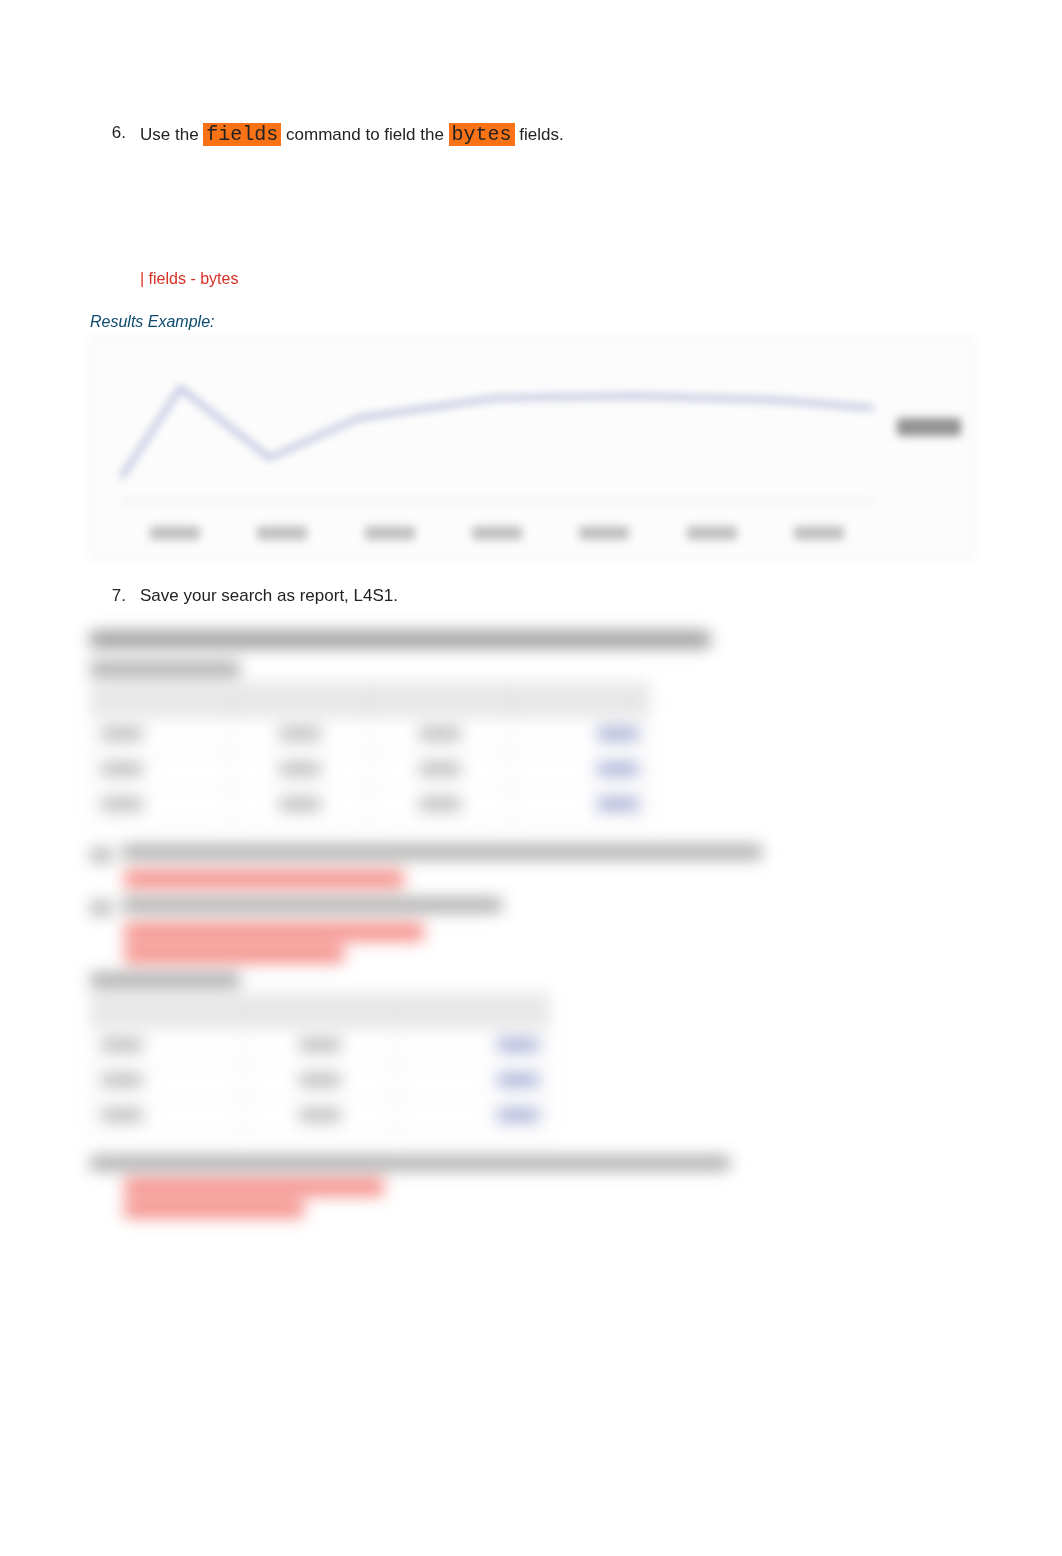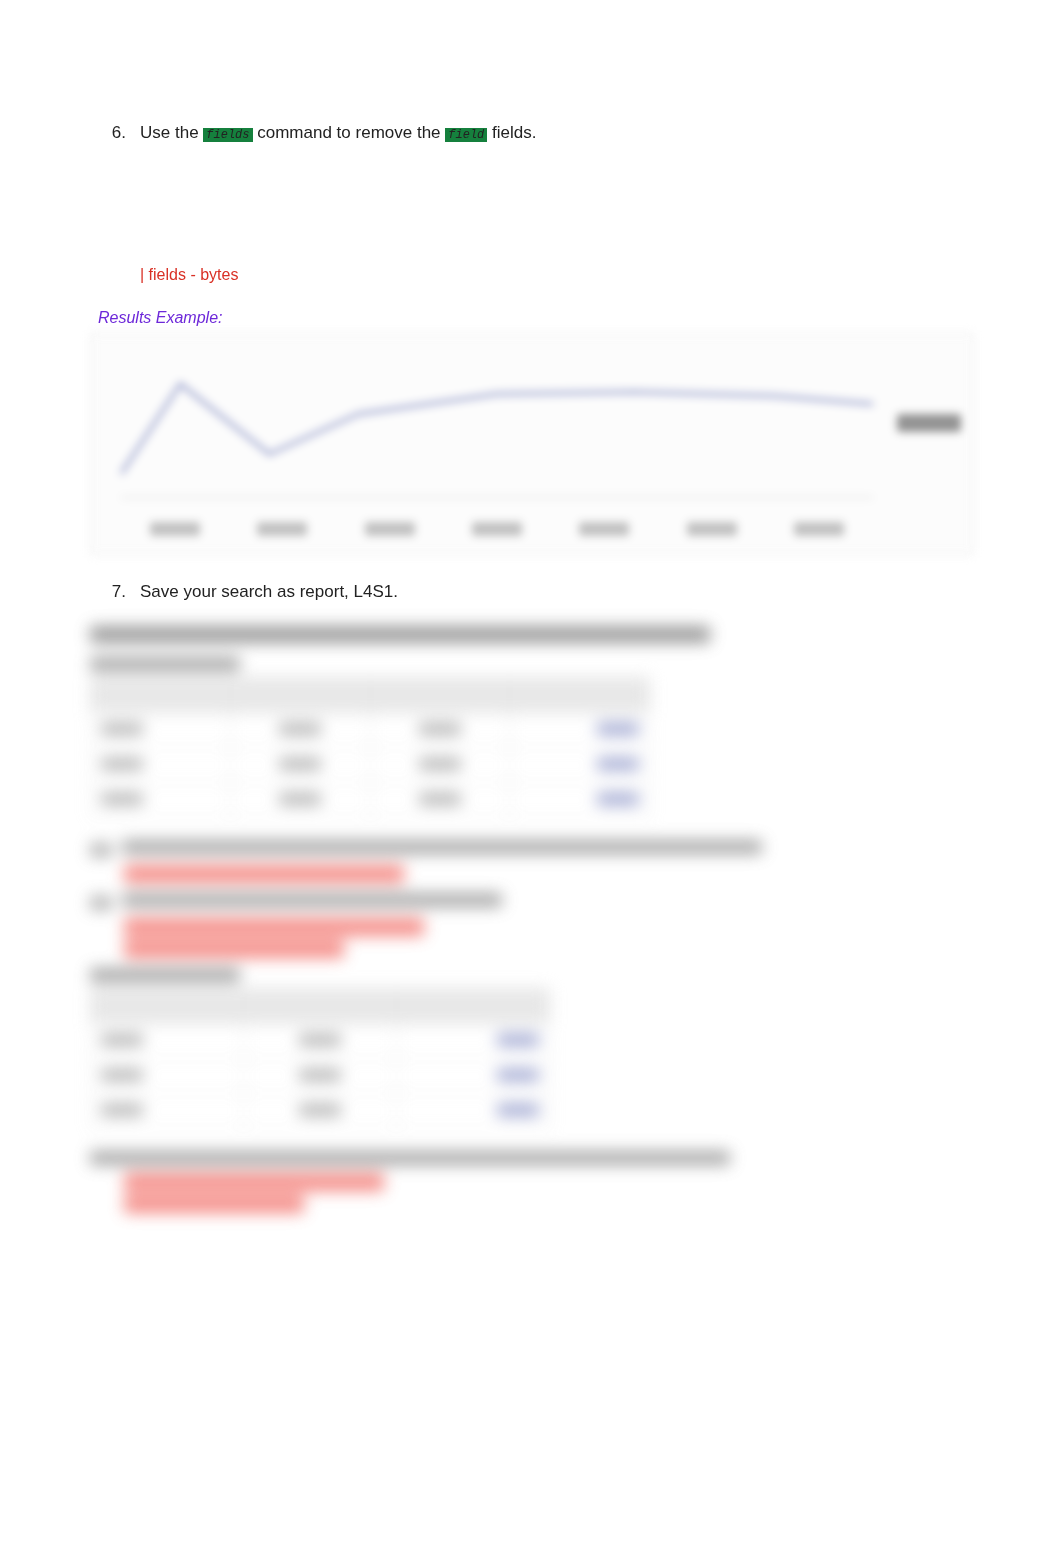--- a/index.html
+++ b/index.html
@@ -25,37 +25,36 @@
     width: 36px;
     flex-shrink: 0;
     text-align: right;
     padding-right: 14px;
   }
   .step-text {
     flex: 1;
   }
   .code {
     font-family: "Courier New", Courier, monospace;
-    font-size: 12px;
-    background: #15803d;
+    font-size: 20px;
+    background: #f97316;
     padding: 0 3px;
-    font-style: italic;
   }
   .answer-line {
     color: #d93025;
     font-size: 16px;
     margin-left: 50px;
     margin-top: 120px;
     margin-bottom: 25px;
   }
   .results-label {
     font-style: italic;
     font-size: 16px;
-    color: #6d28d9;
-    margin: 14px 0 6px 8px;
+    color: #0c4a6e;
+    margin: 14px 0 6px 0;
   }
   .chart-box {
     width: 100%;
     height: 220px;
     border: 1px solid #e0e0e0;
     border-radius: 3px;
     background: #fcfcfc;
     position: relative;
     filter: blur(4px);
     opacity: 0.9;
@@ -184,21 +183,21 @@
   .bold { font-weight: normal; }
 </style>
 </head>
 <body>
 
 <div class="page">
 
   <div class="step">
     <div class="step-num">6.</div>
     <div class="step-text">
-      <span>Use the </span><span class="code">fields</span><span> command to remove the </span><span class="code">field</span><span> fields.</span>
+      <span>Use the </span><span class="code">fields</span><span> command to field the </span><span class="code">bytes</span><span> fields.</span>
     </div>
   </div>
 
   <div class="answer-line">| fields - bytes</div>
 
   <div class="results-label">Results Example:</div>
 
   <div class="chart-box">
     <div class="chart-plot">
       <svg class="chart-line" viewBox="0 0 760 140" preserveAspectRatio="none">

